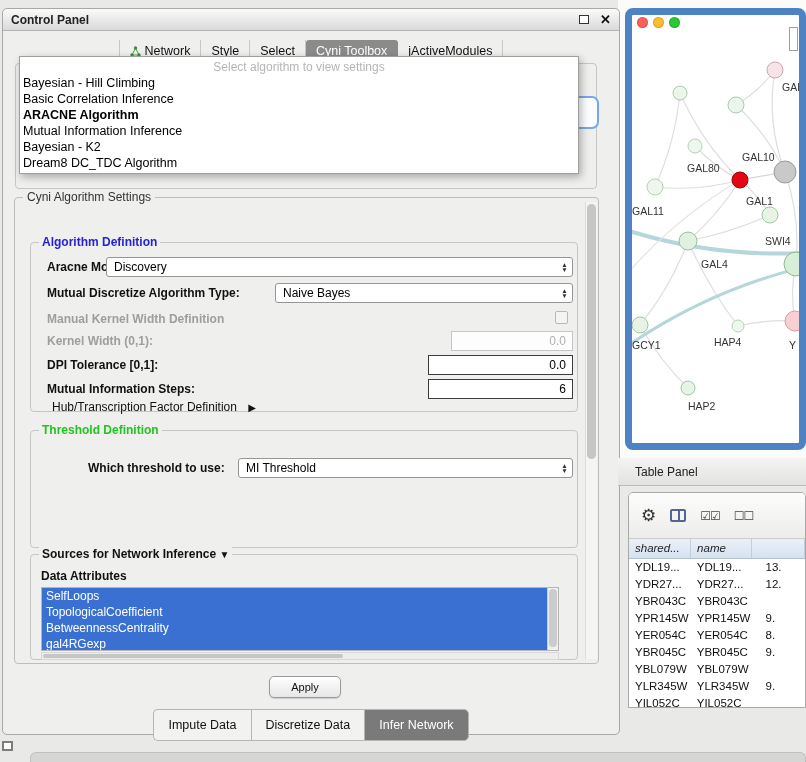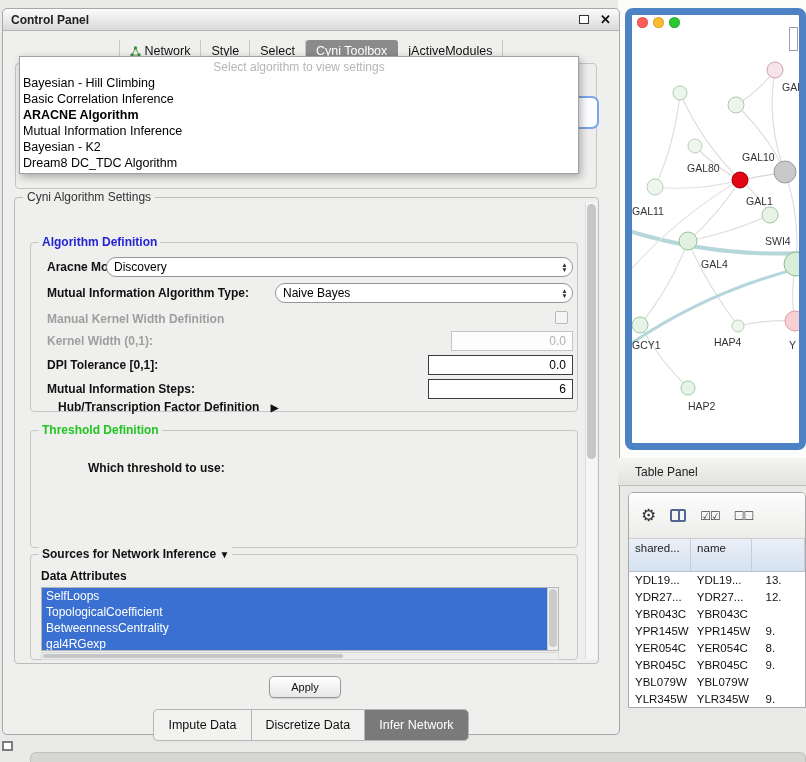--- a/index.html
+++ b/index.html
@@ -47,38 +47,38 @@
     font-size:12px; color:#333; }
 
   .group { position:absolute; border:1px solid #c6c6c6; border-radius:4px; }
   .group-title { position:absolute; top:-8px; left:8px; background:#efefed; padding:0 3px;
     font-size:12px; font-weight:bold; }
   .blue { color:#2323d6; } .green { color:#21c421; }
 
   .lbl { position:absolute; font-size:12px; font-weight:bold; color:#111; white-space:nowrap; }
   .lbl.disabled { color:#9e9e9e; }
 
-  .combo { position:absolute; height:20px; background:#fff; border:1px solid #969696; border-radius:10px;
+  .combo { position:absolute; height:20px; background:#fff; border:1px solid #969696; border-radius:3px;
     display:flex; align-items:center; font-size:12px; padding-left:7px; color:#000; }
   .combo .arrows { margin-left:auto; width:15px; display:flex; flex-direction:column; align-items:center;
     justify-content:center; font-size:6.5px; line-height:5px; color:#333; }
   .combo .arrows i { font-style:normal; }
 
   .field { position:absolute; height:20px; background:#fff; border:1px solid #3c3c3c;
     display:flex; align-items:center; justify-content:flex-end; padding-right:6px; font-size:12px; color:#000; }
   .field.disabled { border-color:#c6c6c6; color:#b0b0b0; background:#fdfdfd; }
 
   .checkbox { position:absolute; width:13px; height:13px; border:1px solid #b8b8b8; background:#f4f4f4; border-radius:2px; }
 
   .vscroll { position:absolute; width:12px; background:#f5f5f5; border-left:1px solid #ddd; }
   .vthumb { position:absolute; left:1px; width:9px; background:#c6c6c6; border-radius:5px; }
   .hscroll { position:absolute; height:8px; background:#ededed; border:1px solid #d8d8d8; }
   .hthumb { position:absolute; top:1px; height:4px; background:#c6c6c6; border-radius:3px; }
 
-  .hub-row { position:absolute; left:31px; top:202px; font-size:12px; font-weight:bold;padding-left:12px; }
+  .hub-row { position:absolute; left:25px; top:202px; font-size:12px; font-weight:normal;padding-left:12px; }
   .hub-row .tri { font-size:10px; margin-left:8px; }
 
   .attr-list { position:absolute; background:#fff; border:1px solid #b5b5b5; overflow:hidden; }
   .attr-item { height:16px; line-height:16px; font-size:12px; padding-left:4px; color:#000; width:calc(100% - 11px); }
   .attr-item.selected { background:#3a70d1; color:#fff; }
   .list-vscroll { position:absolute; right:0; top:0; bottom:0; width:11px; background:#f0f0f0; border-left:1px solid #ccc; }
   .list-vthumb { position:absolute; left:1px; top:1px; width:8px; height:58px; background:#cccccc; border-radius:4px; }
 
   .apply-btn { position:absolute; left:266px; top:667px; width:72px; height:22px;
     border:1px solid #9a9a9a; border-radius:5px; background:linear-gradient(#ffffff,#e6e6e6);
@@ -104,22 +104,22 @@
     background:linear-gradient(#f4f4f2,#e2e2e0); border-bottom:1px solid #bbb;
     font-size:12px; color:#222; line-height:28px; padding-left:17px; }
   .table-panel { position:absolute; left:628px; top:492px; width:178px; height:216px;
     background:#fff; border:1px solid #a8a8a8; border-radius:5px 5px 0 0; overflow:hidden; }
   .tp-toolbar { height:46px; background:linear-gradient(#fdfdfd,#ececea); border-bottom:1px solid #ccc;
     display:flex; align-items:center; gap:14px; padding-left:12px; }
   .gear { font-size:17px; color:#333; }
   .col-icon { width:16px; height:13px; border:2px solid #50688f; border-radius:2px; display:inline-block; position:relative; }
   .col-icon i { position:absolute; left:50%; top:0; bottom:0; width:2px; background:#50688f; }
   .checks { font-size:12px; letter-spacing:-1px; color:#444; }
-  .tp-header { height:33px; display:flex; background:linear-gradient(#eaf0f8,#d6e2f0);
-    border-bottom:1px solid #b6c2d2; font-size:11.5px; color:#222; }
+  .tp-header { height:20px; display:flex; background:linear-gradient(#eaf0f8,#d6e2f0);
+    border-bottom:1px solid #b6c2d2; font-size:11.5px; color:#222;font-style:italic; }
   .tp-hcell { border-right:1px solid #c2cedc; padding:3px 0 0 6px; overflow:hidden; white-space:nowrap; }
   .hc1 { width:71px; } .hc2 { width:70px; } .hc3 { width:60px; }
   .tp-row { height:17px; display:flex; font-size:11.5px; color:#111; }
   .tp-cell { padding:2px 0 0 6px; overflow:hidden; white-space:nowrap; }
   .c1 { width:71px; } .c2 { width:70px; } .c3 { width:60px; padding-left:14px; }
 
   
   .bottom-bar { position:absolute; left:30px; top:752px; width:776px; height:10px;
     background:#d6d6d4; border:1px solid #c0c0c0; border-bottom:none; border-radius:6px 6px 0 0; }
   .mini-window-icon { position:absolute; left:2px; top:741px; width:11px; height:10px; border:2px solid #7d7d7d; background:#fff; }
@@ -193,21 +193,21 @@
 
       <span class="lbl" style="left:16px; top:17px;">Aracne Mode:</span>
       <div class="combo" style="left:75px; top:14px; width:467px;">
         <span>Discovery</span>
         <span class="arrows">
             <i>▲</i>
             <i>▼</i>
           </span>
       </div>
 
-      <span class="lbl" style="left:16px; top:43px;">Mutual Information Algorithm Type:</span>
+      <span class="lbl" style="left:16px; top:43px;">Mutual Discretize Algorithm Type:</span>
       <div class="combo" style="left:244px; top:40px; width:298px;">
         <span>Naive Bayes</span>
         <span class="arrows">
             <i>▲</i>
             <i>▼</i>
           </span>
       </div>
 
       <span class="lbl disabled" style="left:16px; top:69px;">Manual Kernel Width Definition</span>
       <span class="checkbox" style="left:524px; top:68px;"></span>
@@ -230,20 +230,27 @@
 
     <div class="hub-row">
       <span>Hub/Transcription Factor Definition</span>
       <span class="tri">▶</span>
     </div>
 
     <div class="group" style="left:15px; top:232px; width:548px; height:118px;">
       <span class="group-title green">Threshold Definition</span>
 
       <span class="lbl" style="left:57px; top:30px;">Which threshold to use:</span>
+      <div class="combo" style="left:207px; top:27px; width:335px;">
+        <span>MI Threshold</span>
+        <span class="arrows">
+            <i>▲</i>
+            <i>▼</i>
+          </span>
+      </div>
 
     </div>
 
     <div class="group" style="left:15px; top:356px; width:548px; height:106px;">
       <span class="group-title" style="color:#111;">
         <span>Sources for Network Inference</span>
         <span style="font-size:10px;">▼</span>
       </span>
       <span class="lbl" style="left:10px; top:14px;">Data Attributes</span>
 

